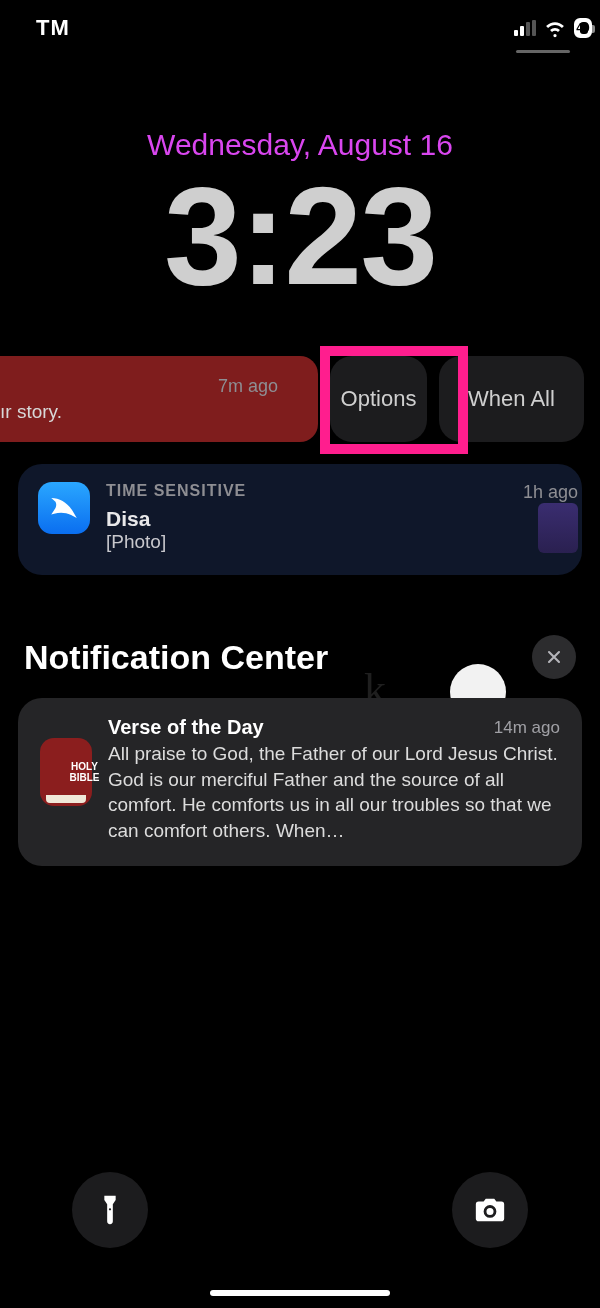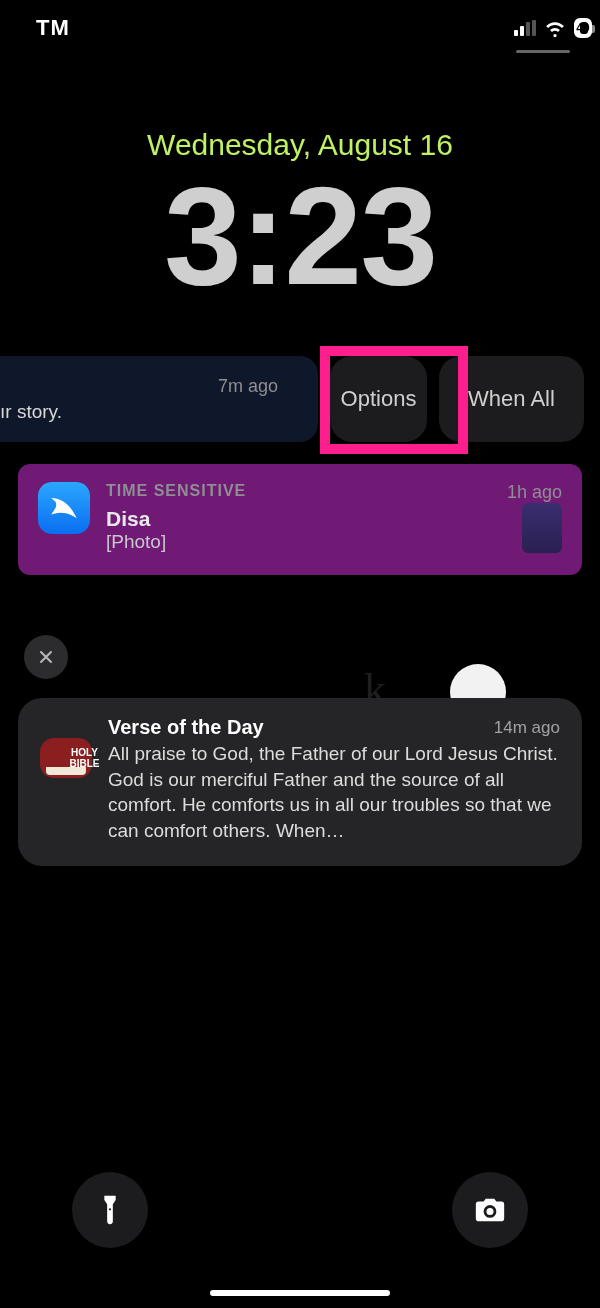--- a/index.html
+++ b/index.html
@@ -14,56 +14,56 @@
   .signal-bars span.dim { background: #555; }
   .wifi { width: 22px; height: 22px; }
   .battery { width: 18px; height: 20px; border: 2px solid #fff; border-radius: 6px; position: relative; display:flex; align-items:center; justify-content:center; background:#fff; }
   .battery::after { content:""; position:absolute; right:-5px; top:5px; width:3px; height:8px; background:#888; border-radius:0 2px 2px 0; }
   .battery .fill { position:absolute; right:2px; top:2px; bottom:2px; width:58%; background:#000; border-radius:3px; }
   .battery .pct { position:relative; z-index:2; color:#000; font-size:12px; font-weight:700; mix-blend-mode:normal; }
   .status-underline { position:absolute; right:30px; top:50px; width:54px; height:3px; background:#666; border-radius:2px; }
 
   
   .datetime { position: absolute; top: 128px; left: 0; right: 0; text-align: center; }
-  .date { font-size: 30px; font-weight: 500; color: #bef264; }
+  .date { font-size: 30px; font-weight: 500; color: #d946ef; }
   .time { font-size: 140px; font-weight: 700; color: #cfcfcf; line-height: 1; margin-top: 4px; letter-spacing: -2px; }
 
   
   .swipe-row { position: absolute; top: 356px; left: 0; right: 0; height: 86px; display: flex; gap: 12px; padding-right: 16px; }
-  .story-card { flex: 0 0 318px; height: 86px; background: #0f172a; border-radius: 0 18px 18px 0; padding: 10px 18px 10px 0; display:flex; flex-direction:column; justify-content:center; }
+  .story-card { flex: 0 0 318px; height: 86px; background: #7f1d1d; border-radius: 0 18px 18px 0; padding: 10px 18px 10px 0; display:flex; flex-direction:column; justify-content:center; }
   .story-card .ago { align-self: flex-end; color: #8e8e93; font-size: 18px; padding-right: 22px; }
   .story-card .bodytxt { color: #d8d8d8; font-size: 19px; margin-top: 4px; }
   .action-pill { height: 86px; border-radius: 22px; background: #1c1c1e; display:flex; align-items:center; justify-content:center; color:#cfcfcf; font-size:22px; }
   .options-pill { width: 97px; position: relative; }
   .clearall-pill { flex: 1; min-width: 120px; }
   .highlight-box { position:absolute; top:346px; left:320px; width:148px; height:108px; border:10px solid #ff1e8e; z-index:50; }
 
   
-  .notif-card { position:absolute; top:464px; left:18px; right:18px; background:#701a75; border-radius:12px; padding:18px 20px 22px 20px; display:flex; gap:16px; align-items:flex-start; }
+  .notif-card { position:absolute; top:464px; left:18px; right:18px; background:#0f172a; border-radius:24px; padding:18px 4px 22px 20px; display:flex; gap:16px; align-items:flex-start; }
   .app-icon-blue { width:52px; height:52px; border-radius:14px; background:linear-gradient(180deg,#2aa7ff,#0a6ef0); display:flex; align-items:center; justify-content:center; }
   .app-icon-blue svg { width:34px; height:34px; }
   .notif-main { flex:1; }
   .notif-tag { color:#8e8e93; font-size:16px; letter-spacing:1px; font-weight:600; }
   .notif-title { color:#e8e8ea; font-size:21px; font-weight:600; margin-top:7px; }
   .notif-sub { color:#c7c7cc; font-size:19px; }
   .notif-right { display:flex; flex-direction:column; align-items:flex-end; }
   .notif-ago { color:#8e8e93; font-size:18px; }
   .thumb { width:40px; height:50px; background:linear-gradient(180deg,#3a2d70,#2a2050); border-radius:6px; }
 
   
   .nc-header { position:absolute; top:635px; left:24px; right:24px; display:flex; align-items:center; justify-content:space-between; }
   .nc-title { font-size:34px; font-weight:600; color:#fff; }
   .close-circle { width:44px; height:44px; border-radius:50%; background:#2c2c2e; display:flex; align-items:center; justify-content:center; }
   .close-circle svg { width:20px; height:20px; }
   .bg-k { position:absolute; top:664px; left:364px; color:#1f1f1f; font-size:44px; font-family:"Times New Roman", serif; z-index:0; }
   .bg-circle { position:absolute; top:664px; left:450px; width:56px; height:56px; border-radius:50%; background:#f2f2f2; z-index:0; }
 
   
   .verse-card { position:absolute; top:698px; left:18px; right:18px; background:#252527; border-radius:24px; padding:18px 22px 22px 22px; display:flex; gap:16px; align-items:flex-start; z-index:2; }
-  .bible-icon { width:52px; height:40px; border-radius:14px; background:#8b1e1e; display:flex; flex-direction:column; align-items:center; justify-content:center; color:#fff; font-size:10px; font-weight:700; line-height:1.1; position:relative; margin-top:22px;padding-left:37px; }
+  .bible-icon { width:52px; height:68px; border-radius:14px; background:#8b1e1e; display:flex; flex-direction:column; align-items:center; justify-content:center; color:#fff; font-size:10px; font-weight:700; line-height:1.1; position:relative; margin-top:22px;padding-left:37px; }
   .bible-icon::after { content:""; position:absolute; bottom:3px; left:6px; right:6px; height:8px; background:#f0e8d8; border-radius:0 0 4px 4px; }
   .bible-icon span { position:relative; z-index:2; }
   .verse-main { flex:1; }
   .verse-title { color:#fff; font-size:20px; font-weight:700; }
   .verse-body { color:#dcdcdc; font-size:19px; line-height:1.35; margin-top:2px; }
   .verse-ago { color:#a0a0a5; font-size:17px; white-space:nowrap; padding-top:2px; }
 
   
   .bottom-controls { position:absolute; bottom:60px; left:0; right:0; display:flex; justify-content:space-between; padding:0 72px; }
   .circle-btn { width:76px; height:76px; border-radius:50%; background:#1c1c1e; display:flex; align-items:center; justify-content:center; }
@@ -127,20 +127,21 @@
   <div class="notif-right">
     <div class="notif-ago">1h ago</div>
     <div class="thumb"></div>
   </div>
 </div>
 
 <div class="bg-k">k</div>
 <div class="bg-circle"></div>
 
 <div class="nc-header">
+  <div class="nc-title">Notification Center</div>
   <div class="close-circle">
     <svg viewBox="0 0 24 24">
         <path stroke="#b5b5ba" stroke-width="2.5" stroke-linecap="round" d="M6 6l12 12M18 6L6 18"></path>
       </svg>
   </div>
 </div>
 
 <div class="verse-card">
   <div class="bible-icon">
     <span>HOLY</span>

